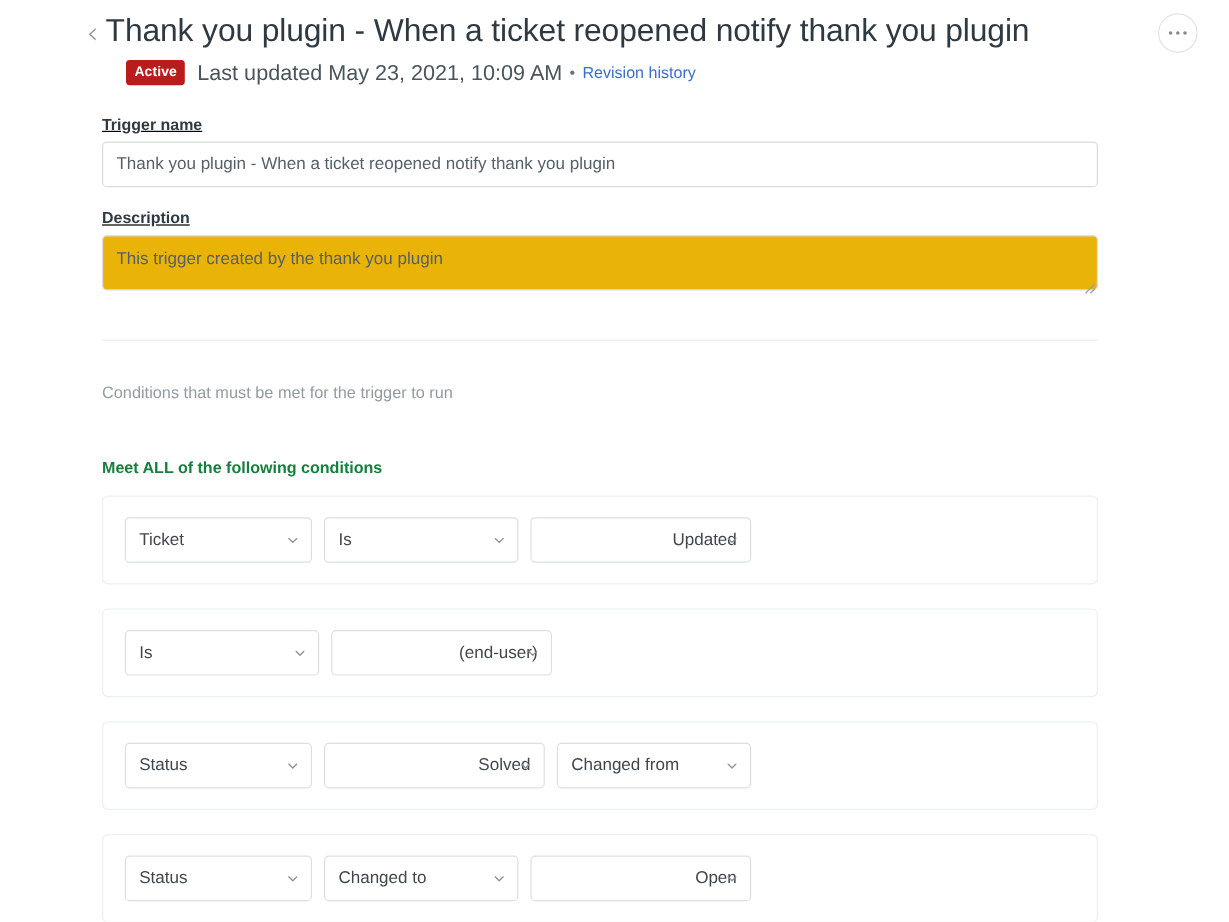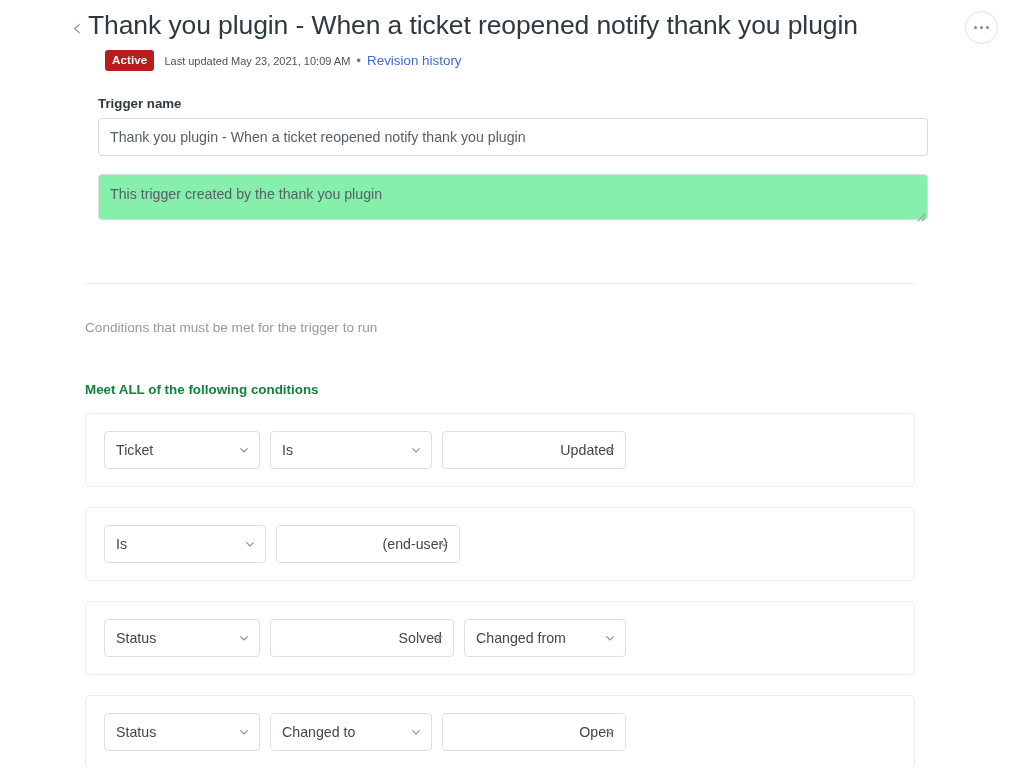--- a/index.html
+++ b/index.html
@@ -98,41 +98,42 @@
     font-weight: 700;
     line-height: 12px;
     padding: 4px 7px 5px 7px;
     border-radius: 3px;
     letter-spacing: 0.1px;
   }
 
   .meta-text {
     margin-left: 10px;
     color: #49545c;
-    font-size: 11px;
+    font-size: 18px;
   }
 
   .meta-sep {
     margin: 0 6px;
     color: #68737d;
   }
 
   .meta-link {
     color: #3b6ecc;
     text-decoration: none;
     font-size: 13.4px;
     cursor: pointer;
   }
 
   
   .form {
     position: absolute;
-    left: 98px;
+    left: 85px;
     top: 96px;
     width: 830px;
+    text-decoration: underline;
   }
 
   .field-label {
     font-size: 13.3px;
     font-weight: 700;
     color: #2f3941;
     line-height: 16px;
     margin-bottom: 6px;
   }
 
@@ -153,21 +154,21 @@
   .field-block { margin-bottom: 18px; }
 
   .textarea-wrap { position: relative; width: 830px; }
 
   .text-area {
     width: 830px;
     height: 46px;
     box-sizing: border-box;
     border: 1px solid #d8dcde;
     border-radius: 4px;
-    background: #86efac;
+    background: #eab308;
     padding: 9px 11px;
     font-family: "Liberation Sans", sans-serif;
     font-size: 14.2px;
     color: #56606a;
     outline: none;
     resize: none;
     overflow: hidden;
     line-height: 20px;
   }
 
@@ -291,20 +292,21 @@
   </div>
 
   <div class="form">
 
     <div class="field-block">
       <div class="field-label">Trigger name</div>
       <input class="text-input" type="text" value="Thank you plugin - When a ticket reopened notify thank you plugin" style="">
     </div>
 
     <div class="field-block">
+      <div class="field-label">Description</div>
       <div class="textarea-wrap">
         <textarea class="text-area" style="">This trigger created by the thank you plugin</textarea>
         <svg class="resize-grip" viewBox="0 0 12 12">
           <g stroke="#9aa0a6" stroke-width="1.1" stroke-linecap="round">
             <line x1="11" y1="4" x2="4" y2="11"></line>
             <line x1="11" y1="8" x2="8" y2="11"></line>
           </g>
         </svg>
       </div>
     </div>

